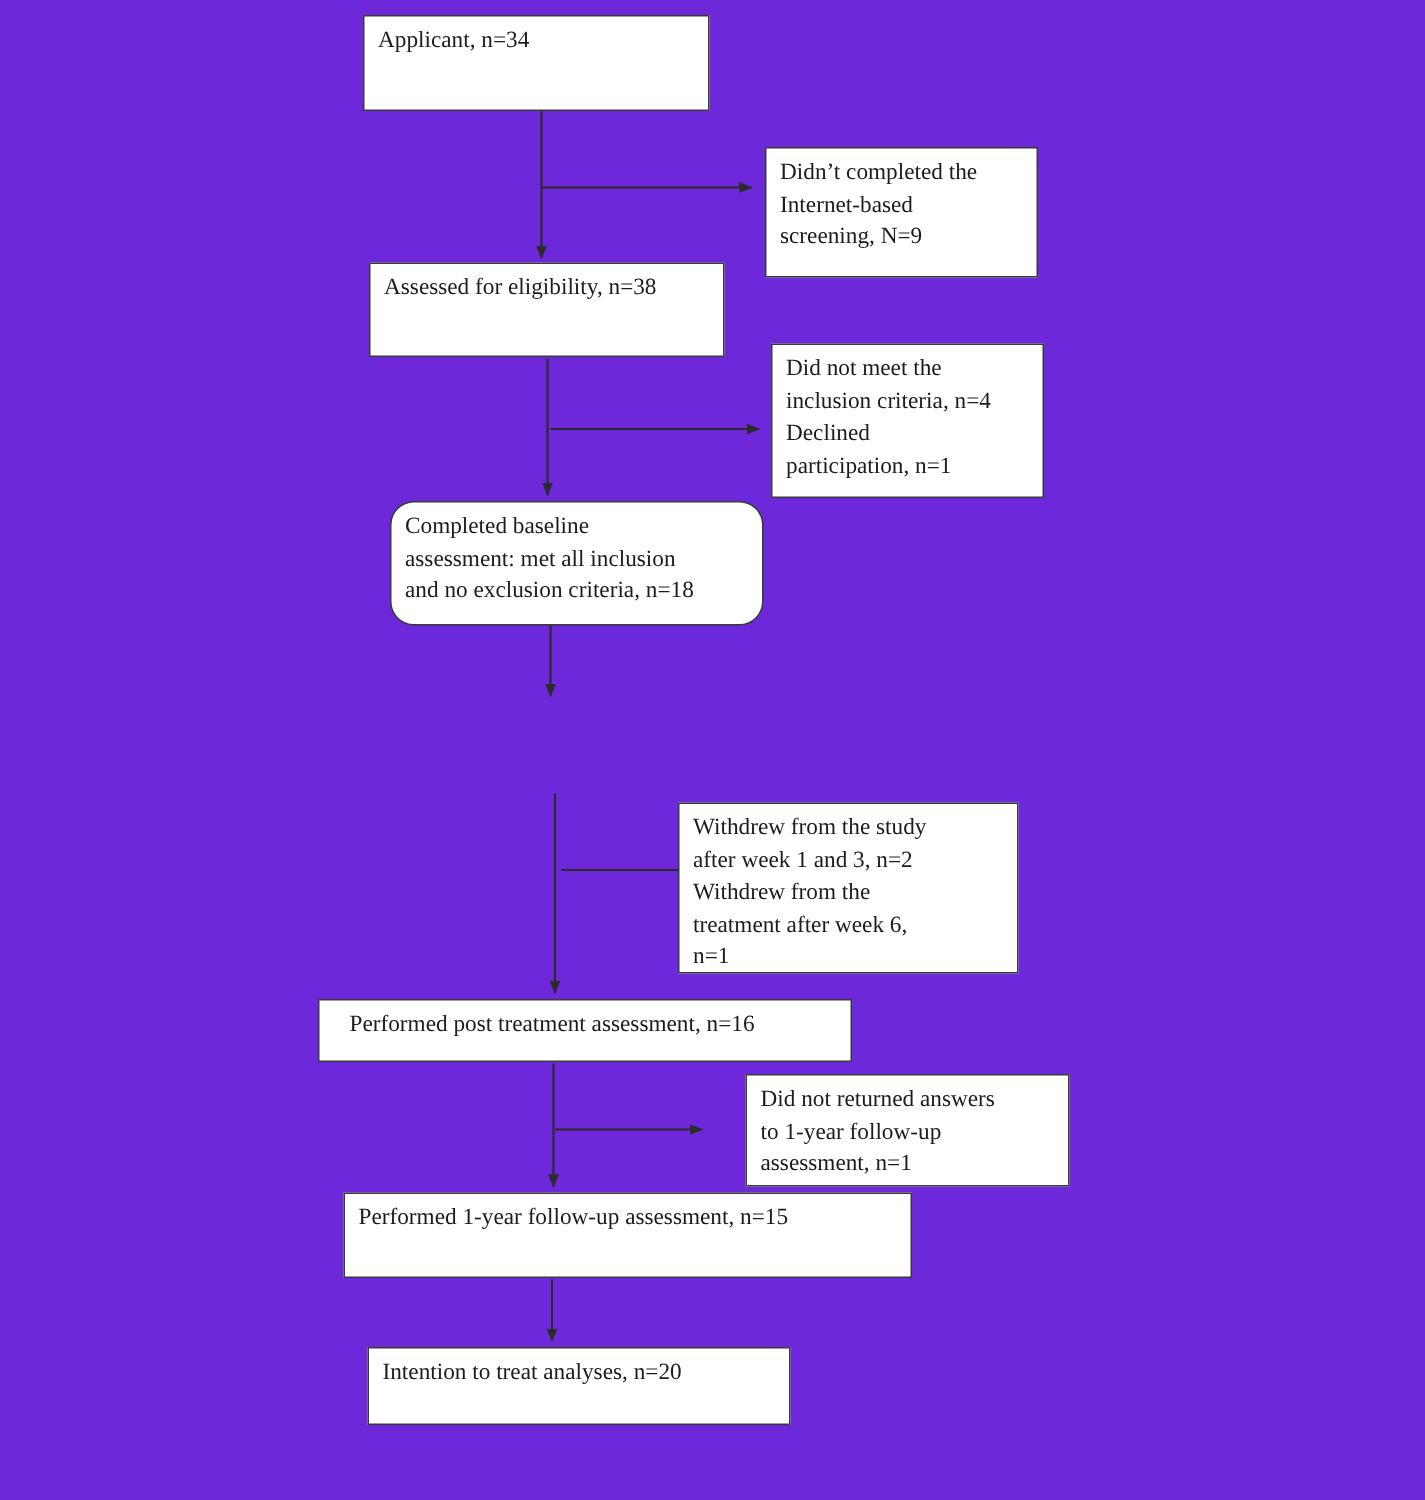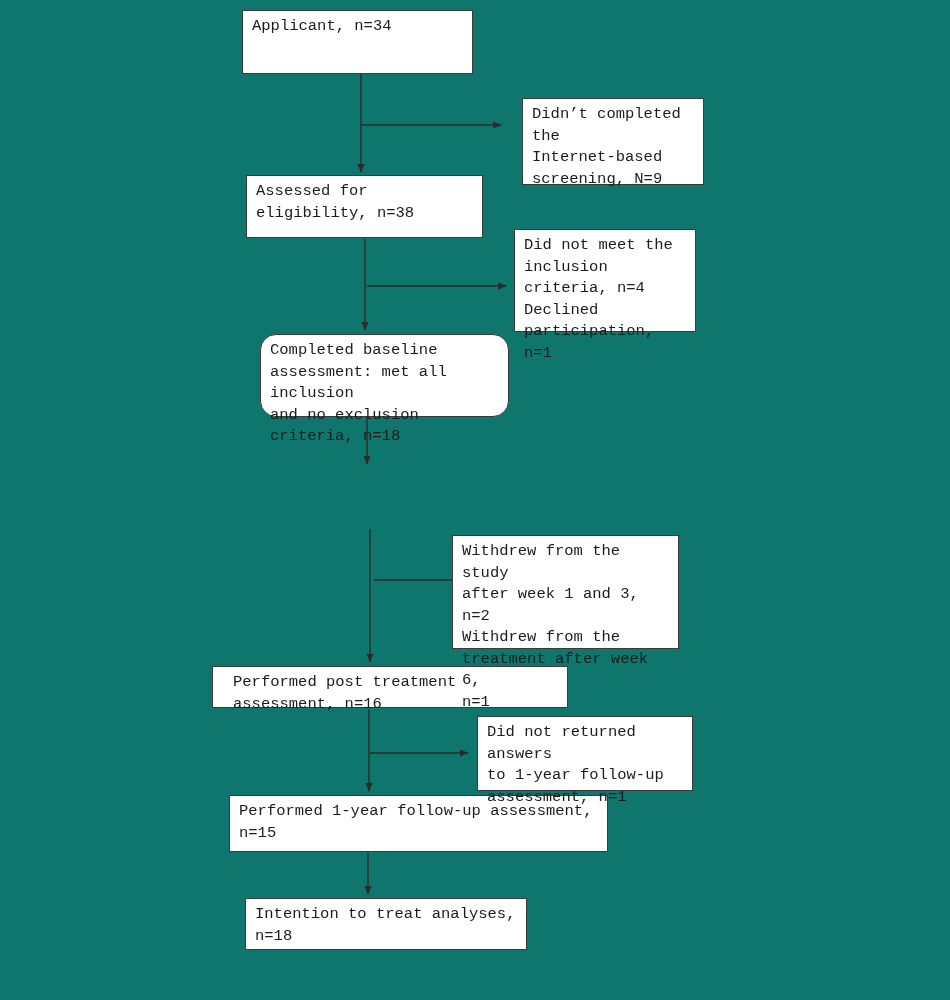--- a/index.html
+++ b/index.html
@@ -4,22 +4,22 @@
 <style>
   html, body {
     margin: 0;
     padding: 0;
     background: #ffffff;
   }
   #canvas {
     position: relative;
     width: 950px;
     height: 1000px;
-    background: #0f766e;
-    font-family: Liberation Mono, monospace;
+    background: #6d28d9;
+    font-family: Liberation Serif, serif;
     color: #1c1c1c;
     overflow: hidden;
   }
   .flowbox {
     position: absolute;
     box-sizing: border-box;
     border: 1.4px solid #3a3a3a;
     background: #ffffff;
     font-size: 15.5px;
     line-height: 21.5px;
@@ -28,24 +28,24 @@
   }
   
   .b1 { left: 242px; top: 10px;  width: 231px; height: 64px; }
   .b2 { left: 246px; top: 175px; width: 237px; height: 63px; }
   .b3 { left: 260px; top: 334px; width: 249px; height: 83px; border-radius: 16px; }
   .b4 { left: 268px; top: 468px; width: 241px; height: 60px; }
   .b5 { left: 212px; top: 666px; width: 356px; height: 42px; padding-left: 20px; }
   .b6 { left: 229px; top: 795px; width: 379px; height: 57px; }
   .b7 { left: 245px; top: 898px; width: 282px; height: 52px; }
   
-  .s1 { left: 510px; top: 98px;  width: 182px; height: 87px; margin-left: 12px; }
+  .s1 { left: 510px; top: 98px;  width: 182px; height: 87px; }
   .s2 { left: 514px; top: 229px; width: 182px; height: 103px; }
   .s3 { left: 452px; top: 535px; width: 227px; height: 114px; }
-  .s4 { left: 477px; top: 716px; width: 216px; height: 75px; }
+  .s4 { left: 497px; top: 716px; width: 216px; height: 75px; }
   #arrows {
     position: absolute;
     left: 0; top: 0;
     width: 950px;
     height: 1000px;
     pointer-events: none;
   }
   #arrows line {
     stroke: #2b2b2b;
     stroke-width: 1.4;
@@ -74,21 +74,21 @@
     <line x1="368" y1="853" x2="368" y2="894" marker-end="url(#ah)"></line>
   </svg>
 
   <div class="flowbox b1">Applicant, n=34</div>
   <div class="flowbox b2">Assessed for eligibility, n=38</div>
   <div class="flowbox b3">Completed baseline
 assessment: met all inclusion
 and no exclusion criteria, n=18</div>
   <div class="flowbox b5">Performed post treatment assessment, n=16</div>
   <div class="flowbox b6">Performed 1-year follow-up assessment, n=15</div>
-  <div class="flowbox b7">Intention to treat analyses, n=18</div>
+  <div class="flowbox b7">Intention to treat analyses, n=20</div>
 
   <div class="flowbox s1">Didn’t completed the
 Internet-based
 screening, N=9</div>
   <div class="flowbox s2">Did not meet the
 inclusion criteria, n=4
 Declined
 participation, n=1</div>
   <div class="flowbox s3">Withdrew from the study
 after week 1 and 3, n=2

